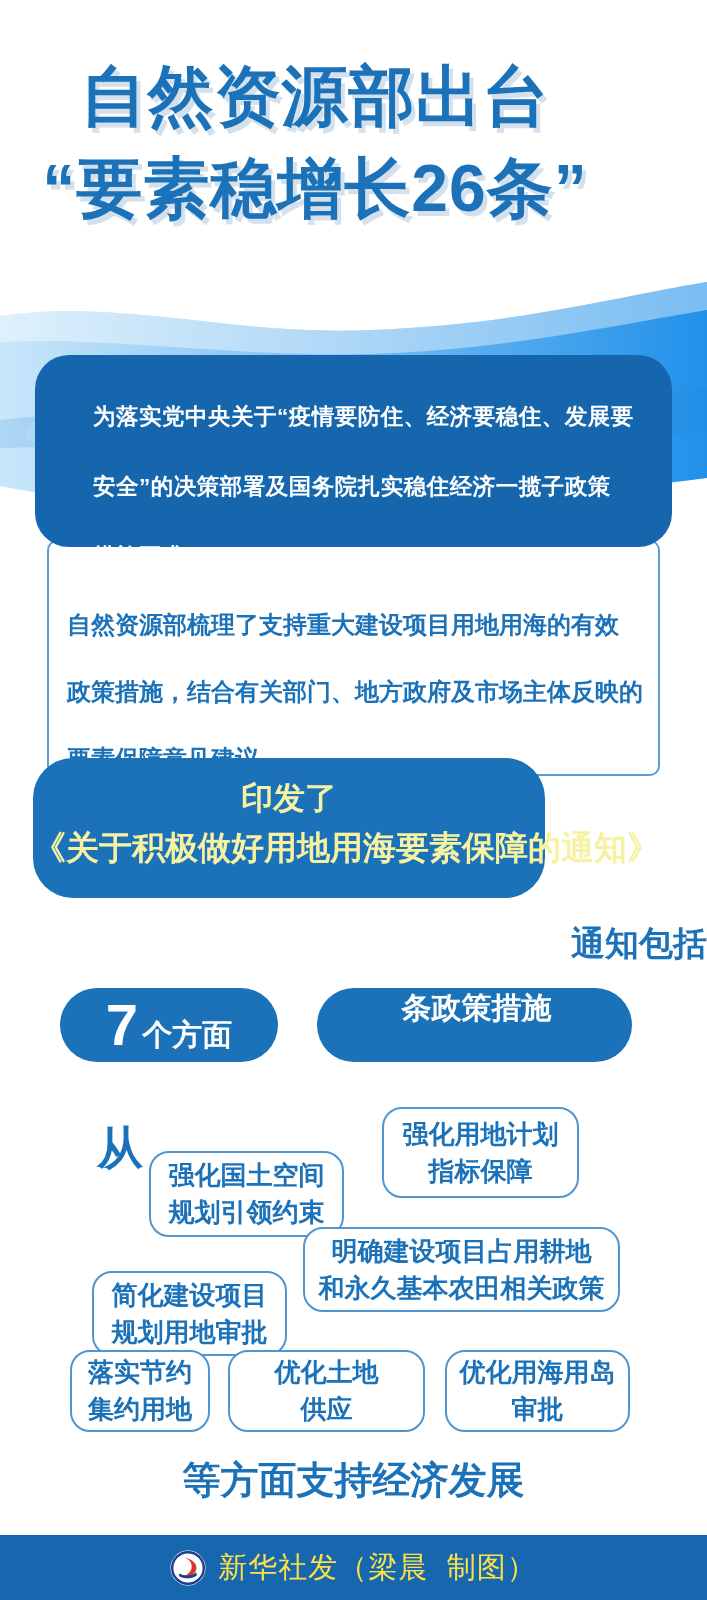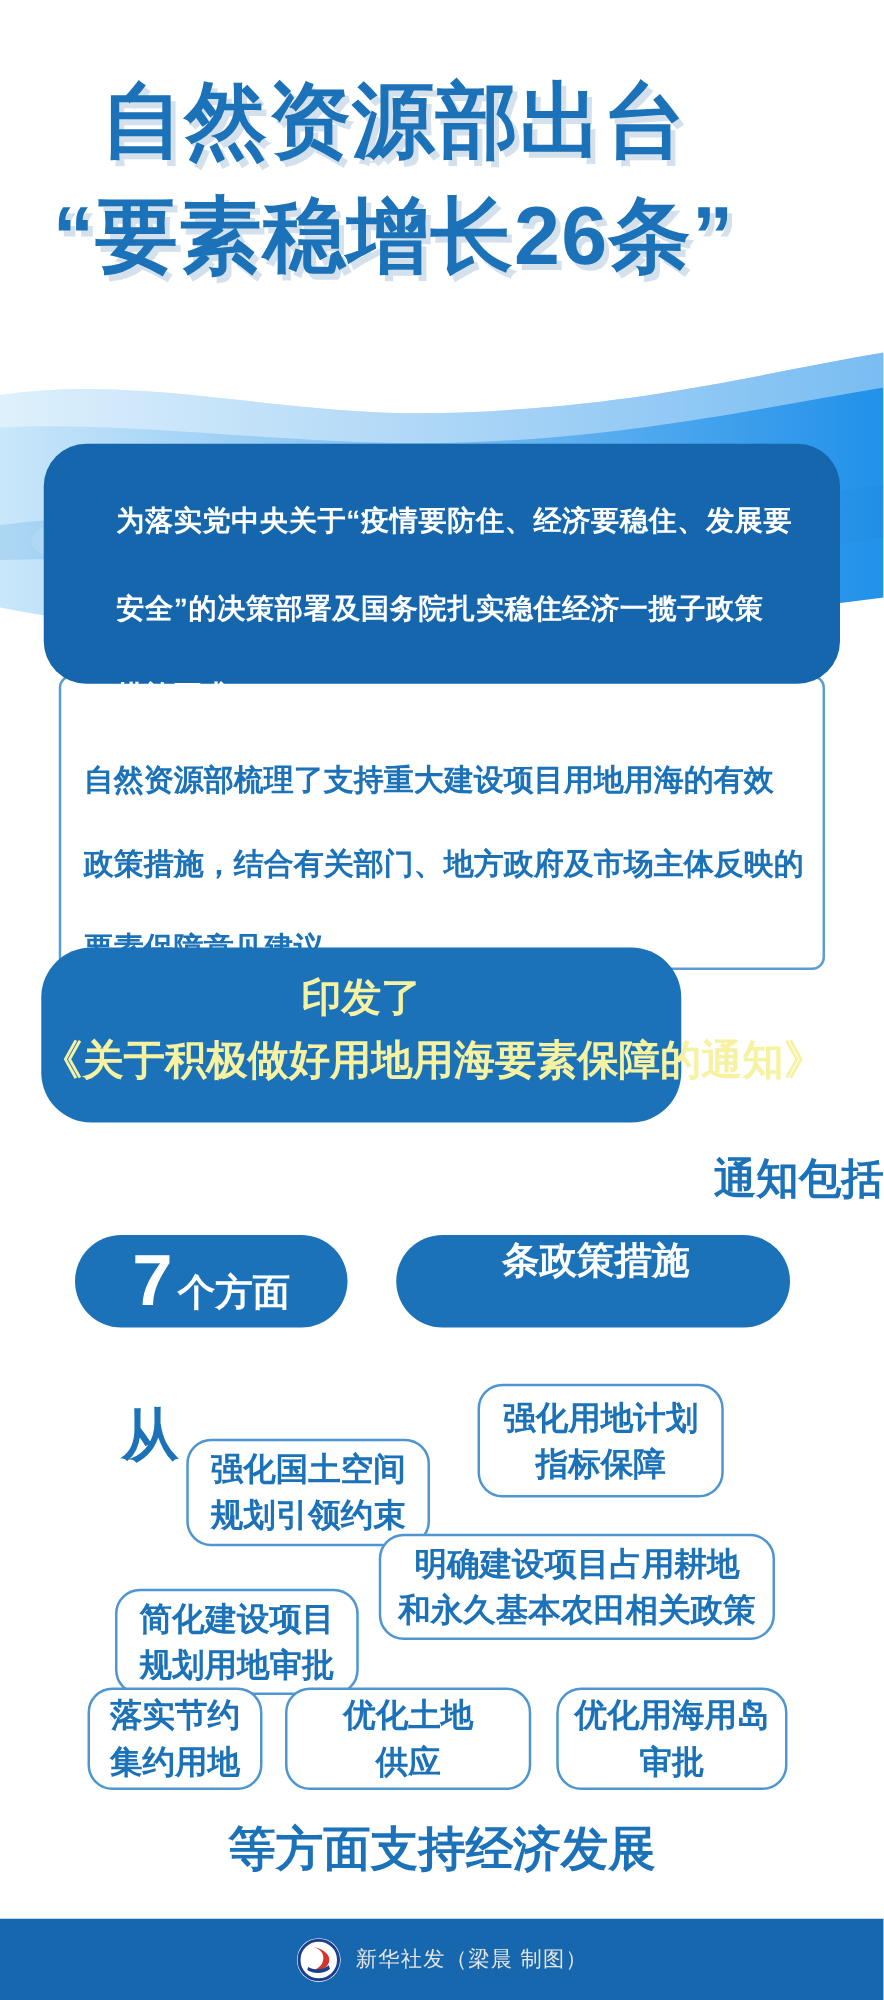--- a/index.html
+++ b/index.html
@@ -61,21 +61,21 @@
   .ab3b{left:228px;top:1350px;width:197px;height:82px;}
   .ab3c{left:445px;top:1350px;width:185px;height:82px;}
 
   .closing{position:absolute;top:1455px;left:0;width:707px;text-align:center;
            color:#1B72B8;font-weight:900;font-size:38px;line-height:50px;}
 
   
   .footer{position:absolute;left:0;top:1535px;width:707px;height:65px;background:#1767AE;
           display:flex;align-items:center;justify-content:center;gap:12px;}
   .footer .logo{width:36px;height:36px;display:inline-flex;}
-  .footer .credit{color:#e5e5e5;font-size:17px;font-weight:500;letter-spacing:1px;white-space:nowrap;}
+  .footer .credit{color:#fde047;font-size:29px;font-weight:500;letter-spacing:1px;white-space:nowrap;font-family:Liberation Mono, monospace;}
 </style>
 </head>
 <body>
 
 <div class="page">
 
   <header class="title">
     <span>自然资源部出台</span>
     <span>“要素稳增长26条”</span>
   </header>

